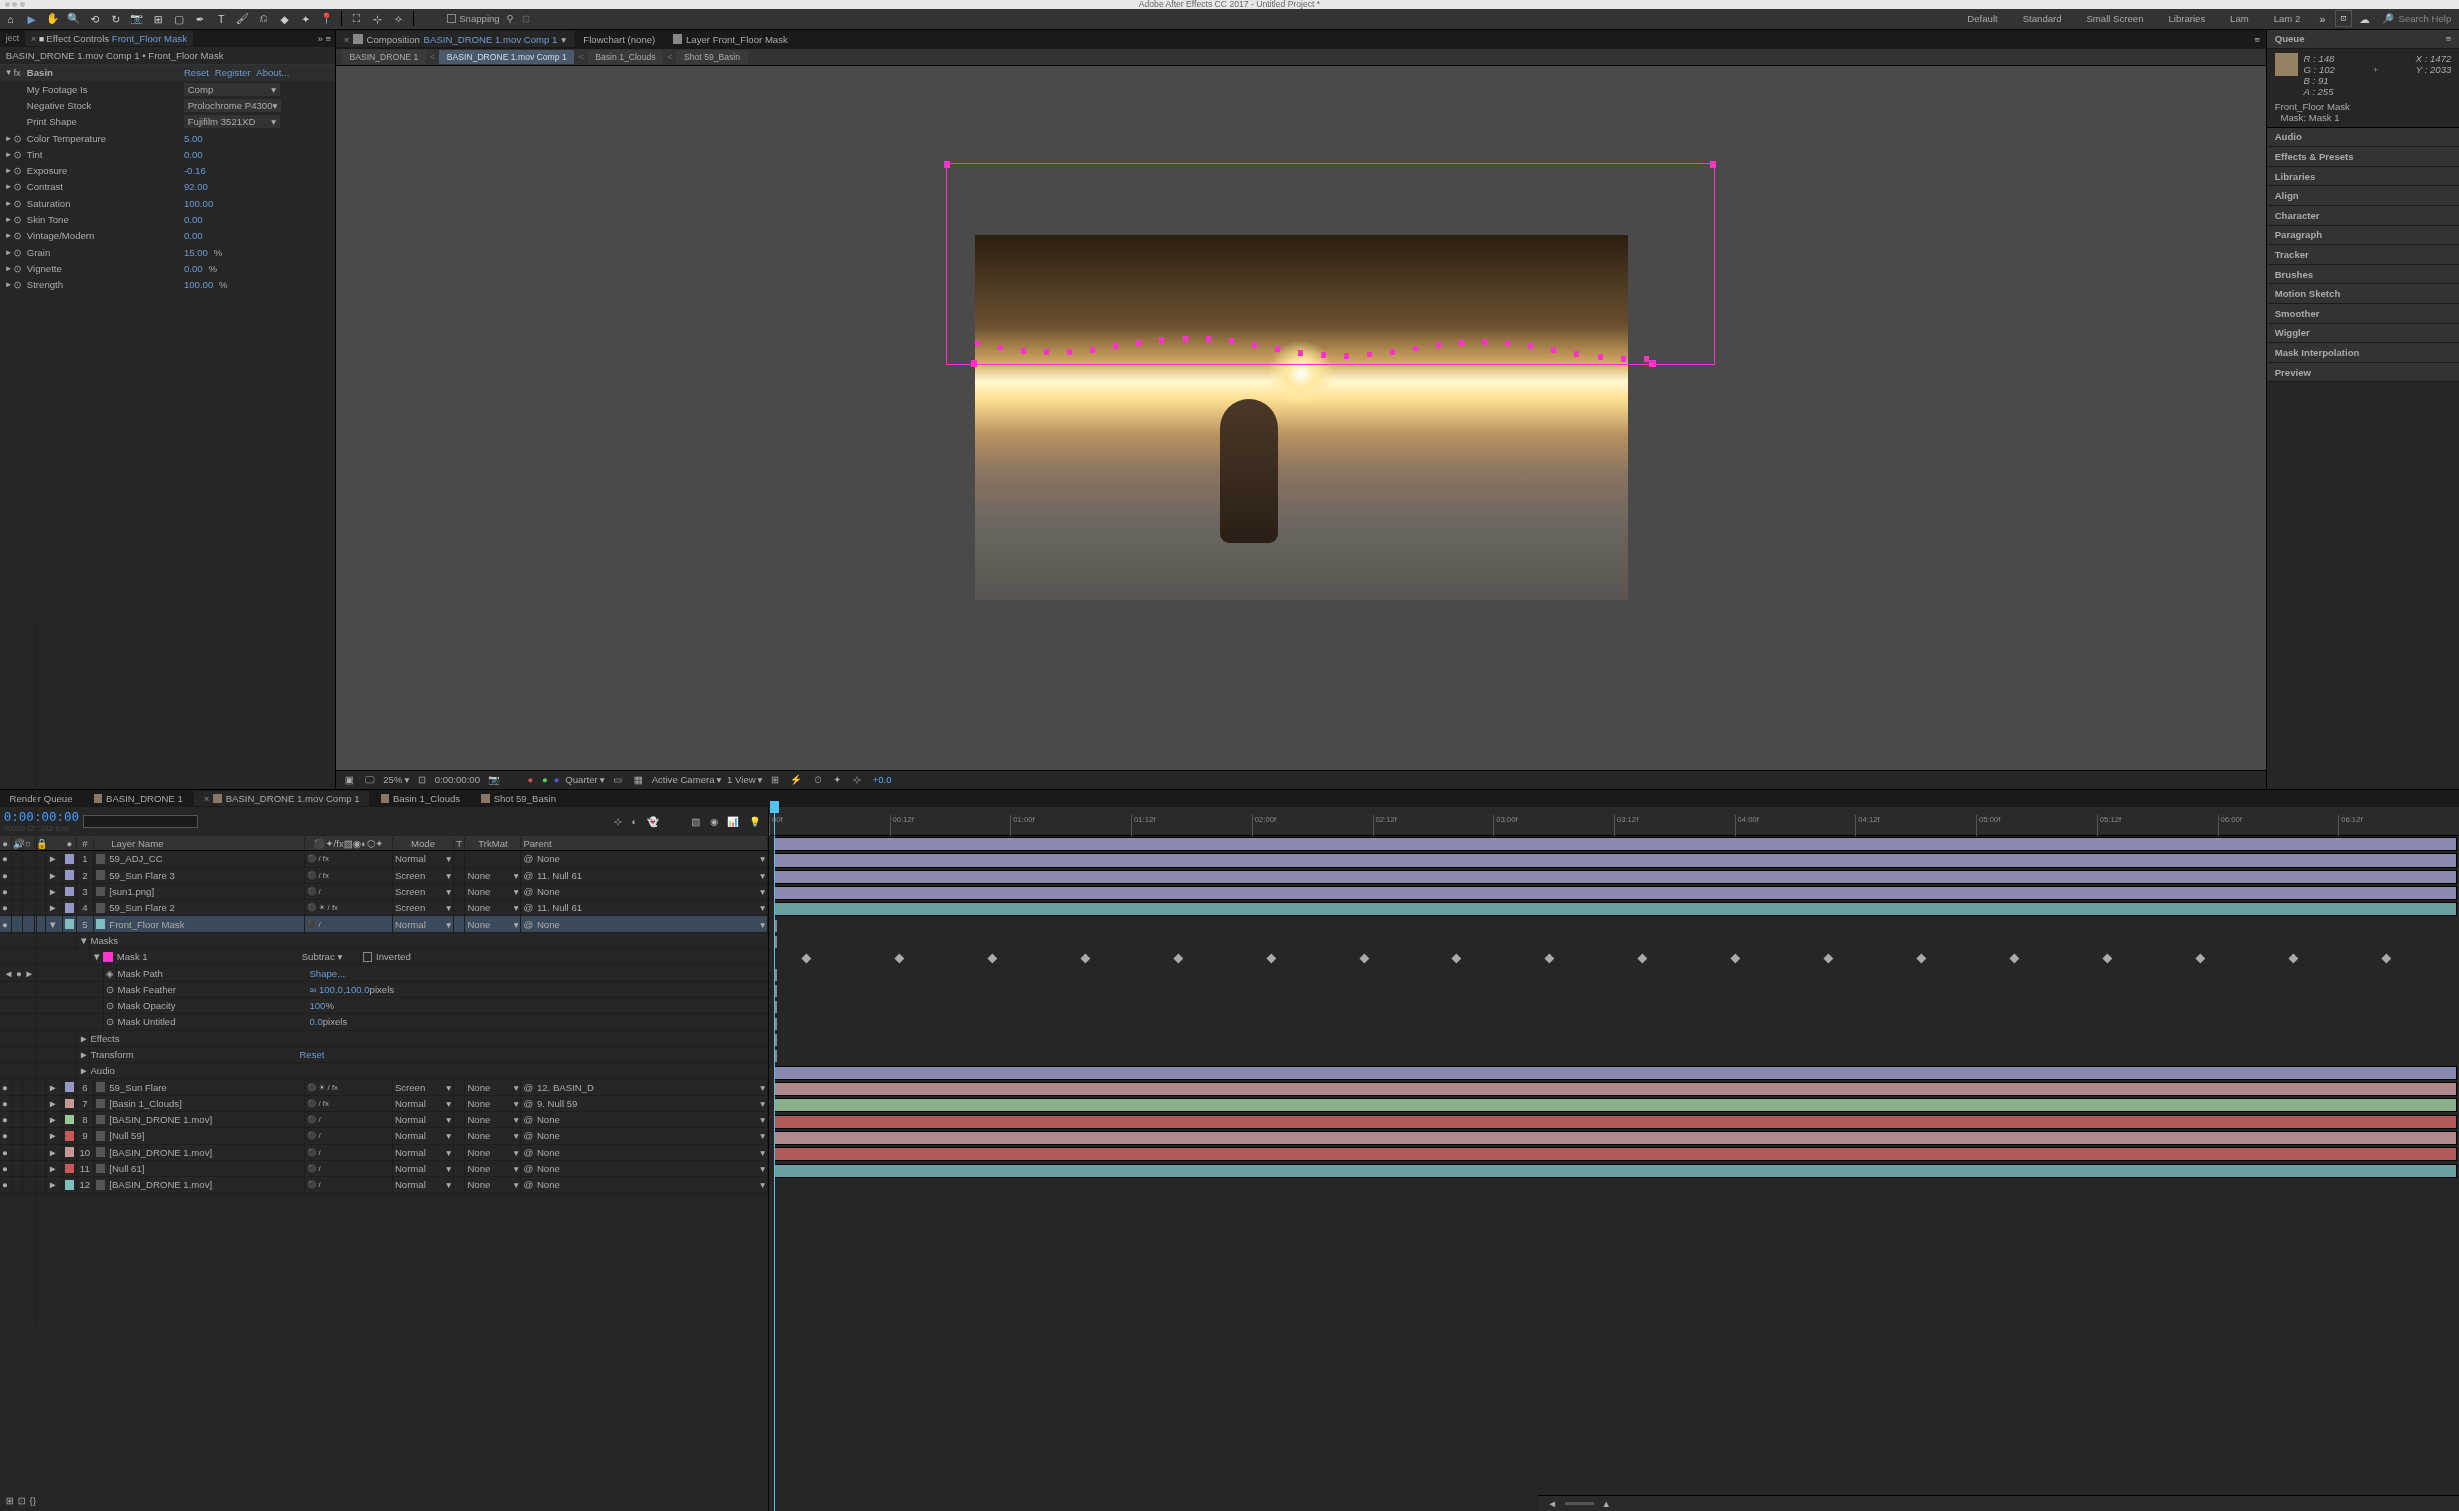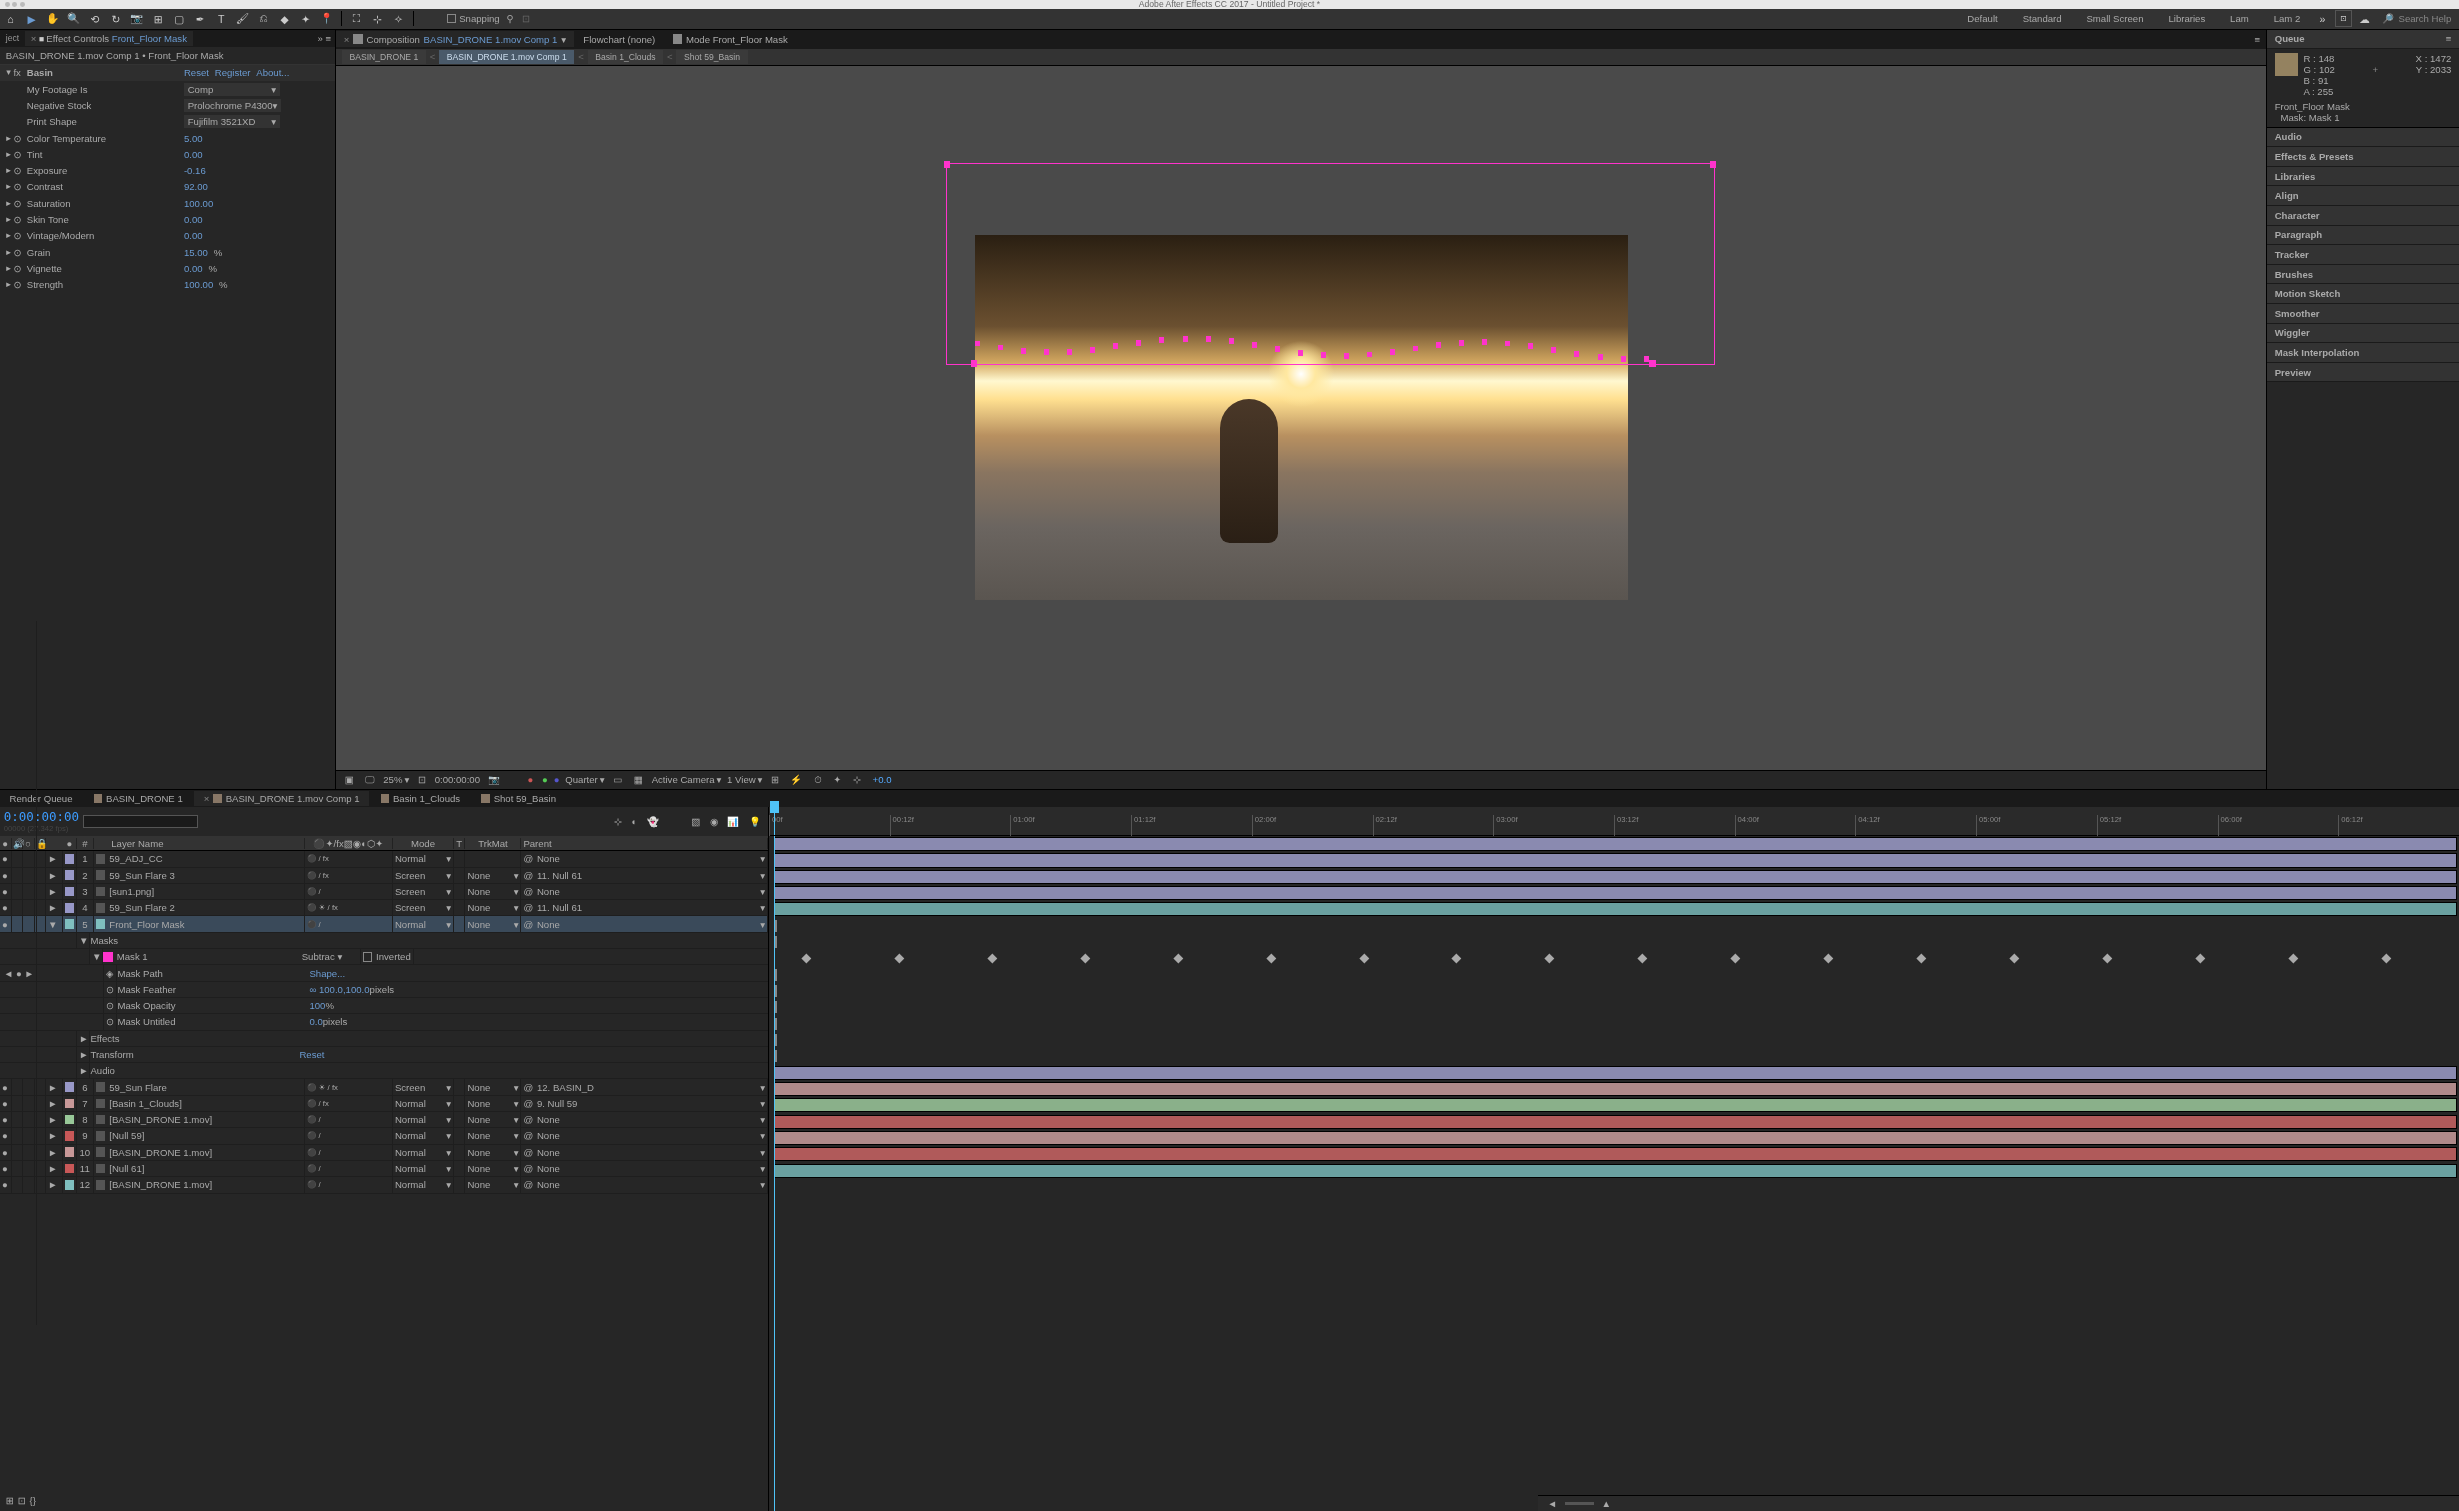--- a/index.html
+++ b/index.html
@@ -50,21 +50,21 @@
 .mp { position:absolute; width:5.8px; height:5.8px; background:#ff33cc; }
 .viewer-toolbar { height:19px; background:#262626; border-top:1px solid #000; display:flex; align-items:center; gap:5.8px; padding:0 5.8px; }
 .vt-item { cursor:pointer; padding:0 2.9px; }
 .vt-dd { display:flex; align-items:center; gap:1.9px; }
 
 
 .right-panel { width:192px; background:#262626; display:flex; flex-direction:column; }
 .rp-section { border-bottom:1px solid #000; }
 .rp-head { padding:3.8px 7.7px; background:#333; font-size:9.6px; font-weight:bold; cursor:pointer; border-bottom:1px solid #1a1a1a; }
 .rp-body { padding:3.8px 7.7px; font-size:8.6px; }
-.info-row { display:flex; justify-content:space-between; }
+.info-row { display:flex; justify-content:space-between;font-style:italic; }
 .info-swatch { width:23px; height:23px; background:#948260; float:left; margin-right:5.8px; }
 
 
 .bottom { height:722px; background:#262626; border-top:1px solid #000; display:flex; flex-direction:column; }
 .tl-tabs { height:17.3px; background:#1a1a1a; display:flex; align-items:center; gap:1.9px; }
 .tltab { padding:1.9px 9.6px; cursor:pointer; display:flex; align-items:center; gap:3.8px; }
 .tltab.active { background:#262626; }
 .tl-left { width:769px; display:flex; flex-direction:column; border-right:1px solid #000; }
 .tl-left-head { display:flex; align-items:center; height:29px; padding:0 3.8px; gap:3.8px; }
 .timecode { color:#3d9cff; font-size:12.5px; font-family:monospace; }
@@ -295,21 +295,21 @@
           <span style="width:9.6px;height:9.6px;background:#888;display:inline-block"></span> 
           <span>Composition </span>
           <span style="color:#6b9bd1">BASIN_DRONE 1.mov Comp 1</span> 
           <span>▾</span>
         </span>
         <span class="ctab">
           <span>Flowchart (none)</span>
         </span>
         <span class="ctab">
           <span style="width:9.6px;height:9.6px;background:#888;display:inline-block"></span> 
-          <span>Mode Front_Floor Mask</span>
+          <span>Layer Front_Floor Mask</span>
         </span>
         <span style="margin-left:auto;padding:0 5.8px;cursor:pointer">≡</span>
       </div>
     <div class="comp-flow" id="comp-flow">
         <span class="flow-item">BASIN_DRONE 1</span>
         <span style="color: rgb(102, 102, 102);">&lt;</span>
         <span class="flow-item active">BASIN_DRONE 1.mov Comp 1</span>
         <span style="color: rgb(102, 102, 102);">&lt;</span>
         <span class="flow-item">Basin 1_Clouds</span>
         <span style="color: rgb(102, 102, 102);">&lt;</span>

